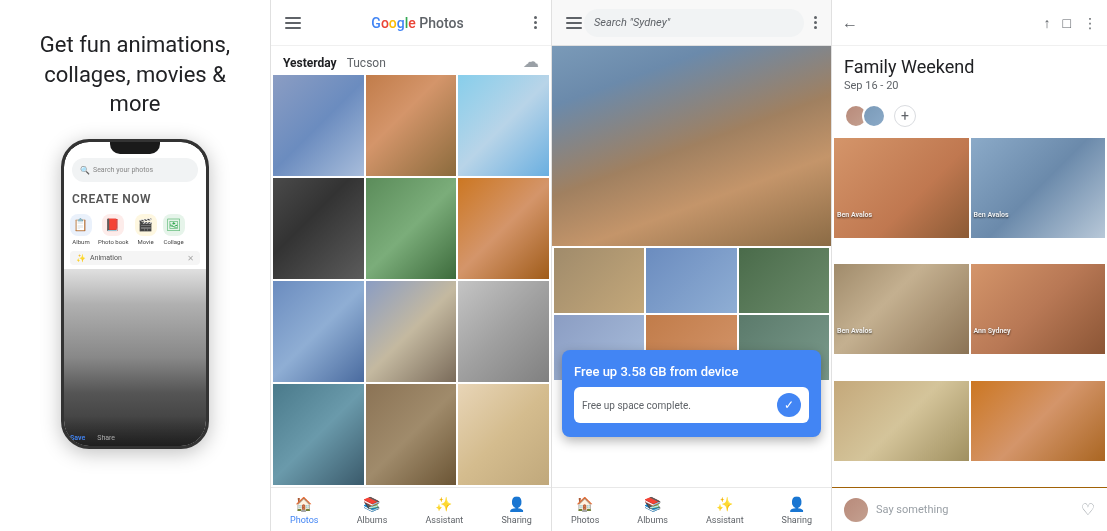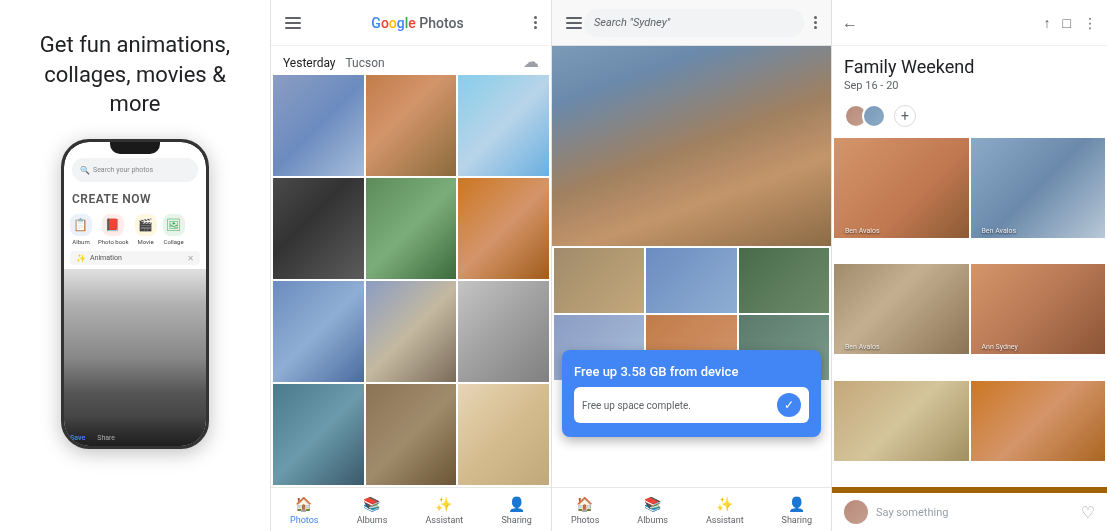--- a/index.html
+++ b/index.html
@@ -446,38 +446,37 @@
       gap: 2px;
       padding: 2px;
       overflow: hidden;
     }
     .album-cell {
       position: relative;
       overflow: hidden;
     }
     .album-cell-label {
       position: absolute;
-      bottom: 3px;
+      bottom: 19px;
       left: 3px;
       font-size: 7px;
       color: rgba(255,255,255,0.9);
-      font-weight: 400;
+      font-weight: 700;
       text-shadow: 0 1px 2px rgba(0,0,0,0.7);
-      margin-left: 8px;
     }
     .ac1 { background: linear-gradient(135deg, #D4956A 0%, #C07850 60%, #8B5A35 100%); height: 100px; }
     .ac2 { background: linear-gradient(135deg, #8BAAC8 0%, #6B8AAB 50%, #B8C8D8 100%); height: 100px; }
     .ac3 { background: linear-gradient(135deg, #A08B6B 0%, #C4B090 40%, #8B7355 100%); height: 90px; }
     .ac4 { background: linear-gradient(135deg, #D4956A 0%, #B87855 50%, #8B5535 100%); height: 90px; }
     .ac5 { background: linear-gradient(135deg, #C4A87A 0%, #D4C49A 50%, #A09060 100%); height: 80px; }
     .ac6 { background: linear-gradient(135deg, #CC7722 0%, #D4956A 50%, #AA6622 100%); height: 80px; }
     
     .panel4-comment-bar {
       height: 44px;
-      border-top: 6px solid #a16207;
+      border-top: 1px solid #a16207;
       display: flex;
       align-items: center;
       padding: 0 12px;
       gap: 8px;
       background: #fff;
       flex-shrink: 0;
     }
     .comment-avatar {
       width: 24px;
       height: 24px;
@@ -606,21 +605,21 @@
     </div>
     <div class="more-icon">
       <span></span>
         <span></span>
         <span></span>
     </div>
   </div>
 
   <div class="panel2-date-row">
     <div>
-      <span style="font-size:12px; color:#202124; font-weight:400;">Yesterday</span>
+      <span style="font-size:12px; color:#202124; font-weight:700;">Yesterday</span>
       <span style="font-size:12px; color:#5F6368; margin-left:6px;">Tucson</span>
     </div>
     <span class="cloud-upload-icon">☁</span>
   </div>
 
   <div class="photo-grid">
     <div class="photo-cell pc1"></div>
     <div class="photo-cell pc2"></div>
     <div class="photo-cell pc3"></div>
     <div class="photo-cell pc4"></div>

